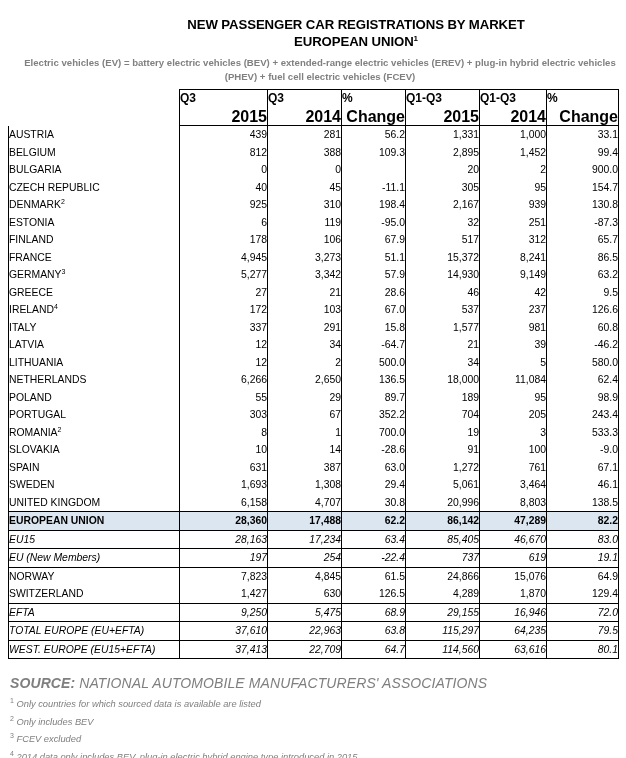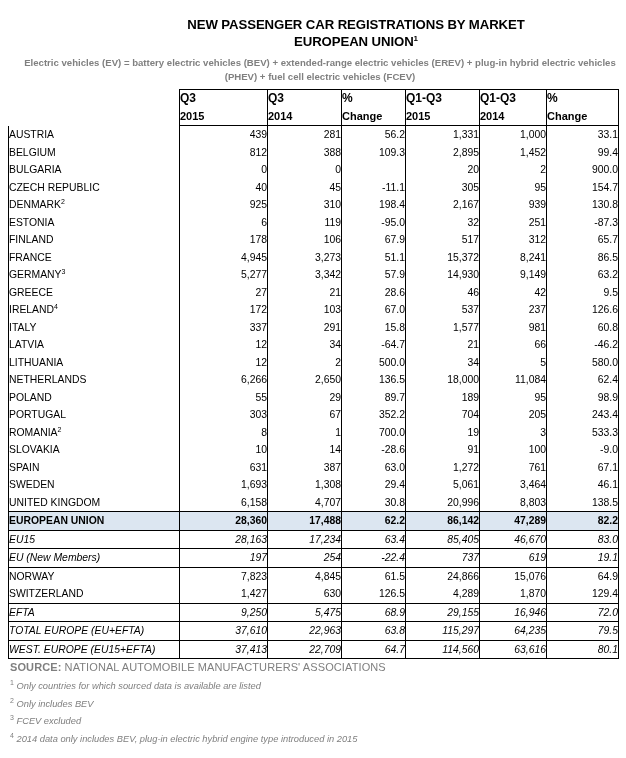--- a/index.html
+++ b/index.html
@@ -82,22 +82,22 @@
     font-size: 12px;
     text-align: left;
     border-left: 1.2px solid #000;
     border-right: 1.2px solid #000;
     border-top: 1.6px solid #000;
     height: 19px;
     line-height: 19px;
   }
   th.hd2 {
     font-weight: bold;
-    font-size: 11px;
-    text-align: left;
+    font-size: 16px;
+    text-align: right;
     border-left: 1.2px solid #000;
     border-right: 1.2px solid #000;
     border-bottom: 1.6px solid #000;
     height: 19px;
     line-height: 19px;
   }
   th.blank {
     border: none;
     background: transparent;
   }
@@ -145,24 +145,25 @@
     font-style: italic;
     font-weight: normal;
     border-bottom: 1.2px solid #000;
   }
   tr.agg-top td { border-top: 1.2px solid #000; }
 
   tr.lastrow td { border-bottom: 1.8px solid #000; }
 
   
   .source {
-    margin: 2px 0 0 10px;
-    font-size: 11px;
+    margin: 16px 0 0 10px;
+    font-size: 14px;
     color: #7f7f7f;
     letter-spacing: 0.1px;
+    font-style: italic;
   }
   .source .src-label { font-weight: bold; }
   .footnotes { margin: 5px 0 0 10px; }
   .footnote {
     font-size: 9.3px;
     color: #7f7f7f;
     font-style: italic;
     line-height: 17.5px;
   }
   .footnote sup {
@@ -322,21 +323,21 @@
           <td class="num">1,577</td>
           <td class="num">981</td>
           <td class="num heavy-r">60.8</td>
         </tr>
         <tr class="datarow">
           <td class="country"><span>LATVIA</span></td>
           <td class="num heavy-l">12</td>
           <td class="num">34</td>
           <td class="num">-64.7</td>
           <td class="num">21</td>
-          <td class="num">66</td>
+          <td class="num">39</td>
           <td class="num heavy-r">-46.2</td>
         </tr>
         <tr class="datarow">
           <td class="country"><span>LITHUANIA</span></td>
           <td class="num heavy-l">12</td>
           <td class="num">2</td>
           <td class="num">500.0</td>
           <td class="num">34</td>
           <td class="num">5</td>
           <td class="num heavy-r">580.0</td>

